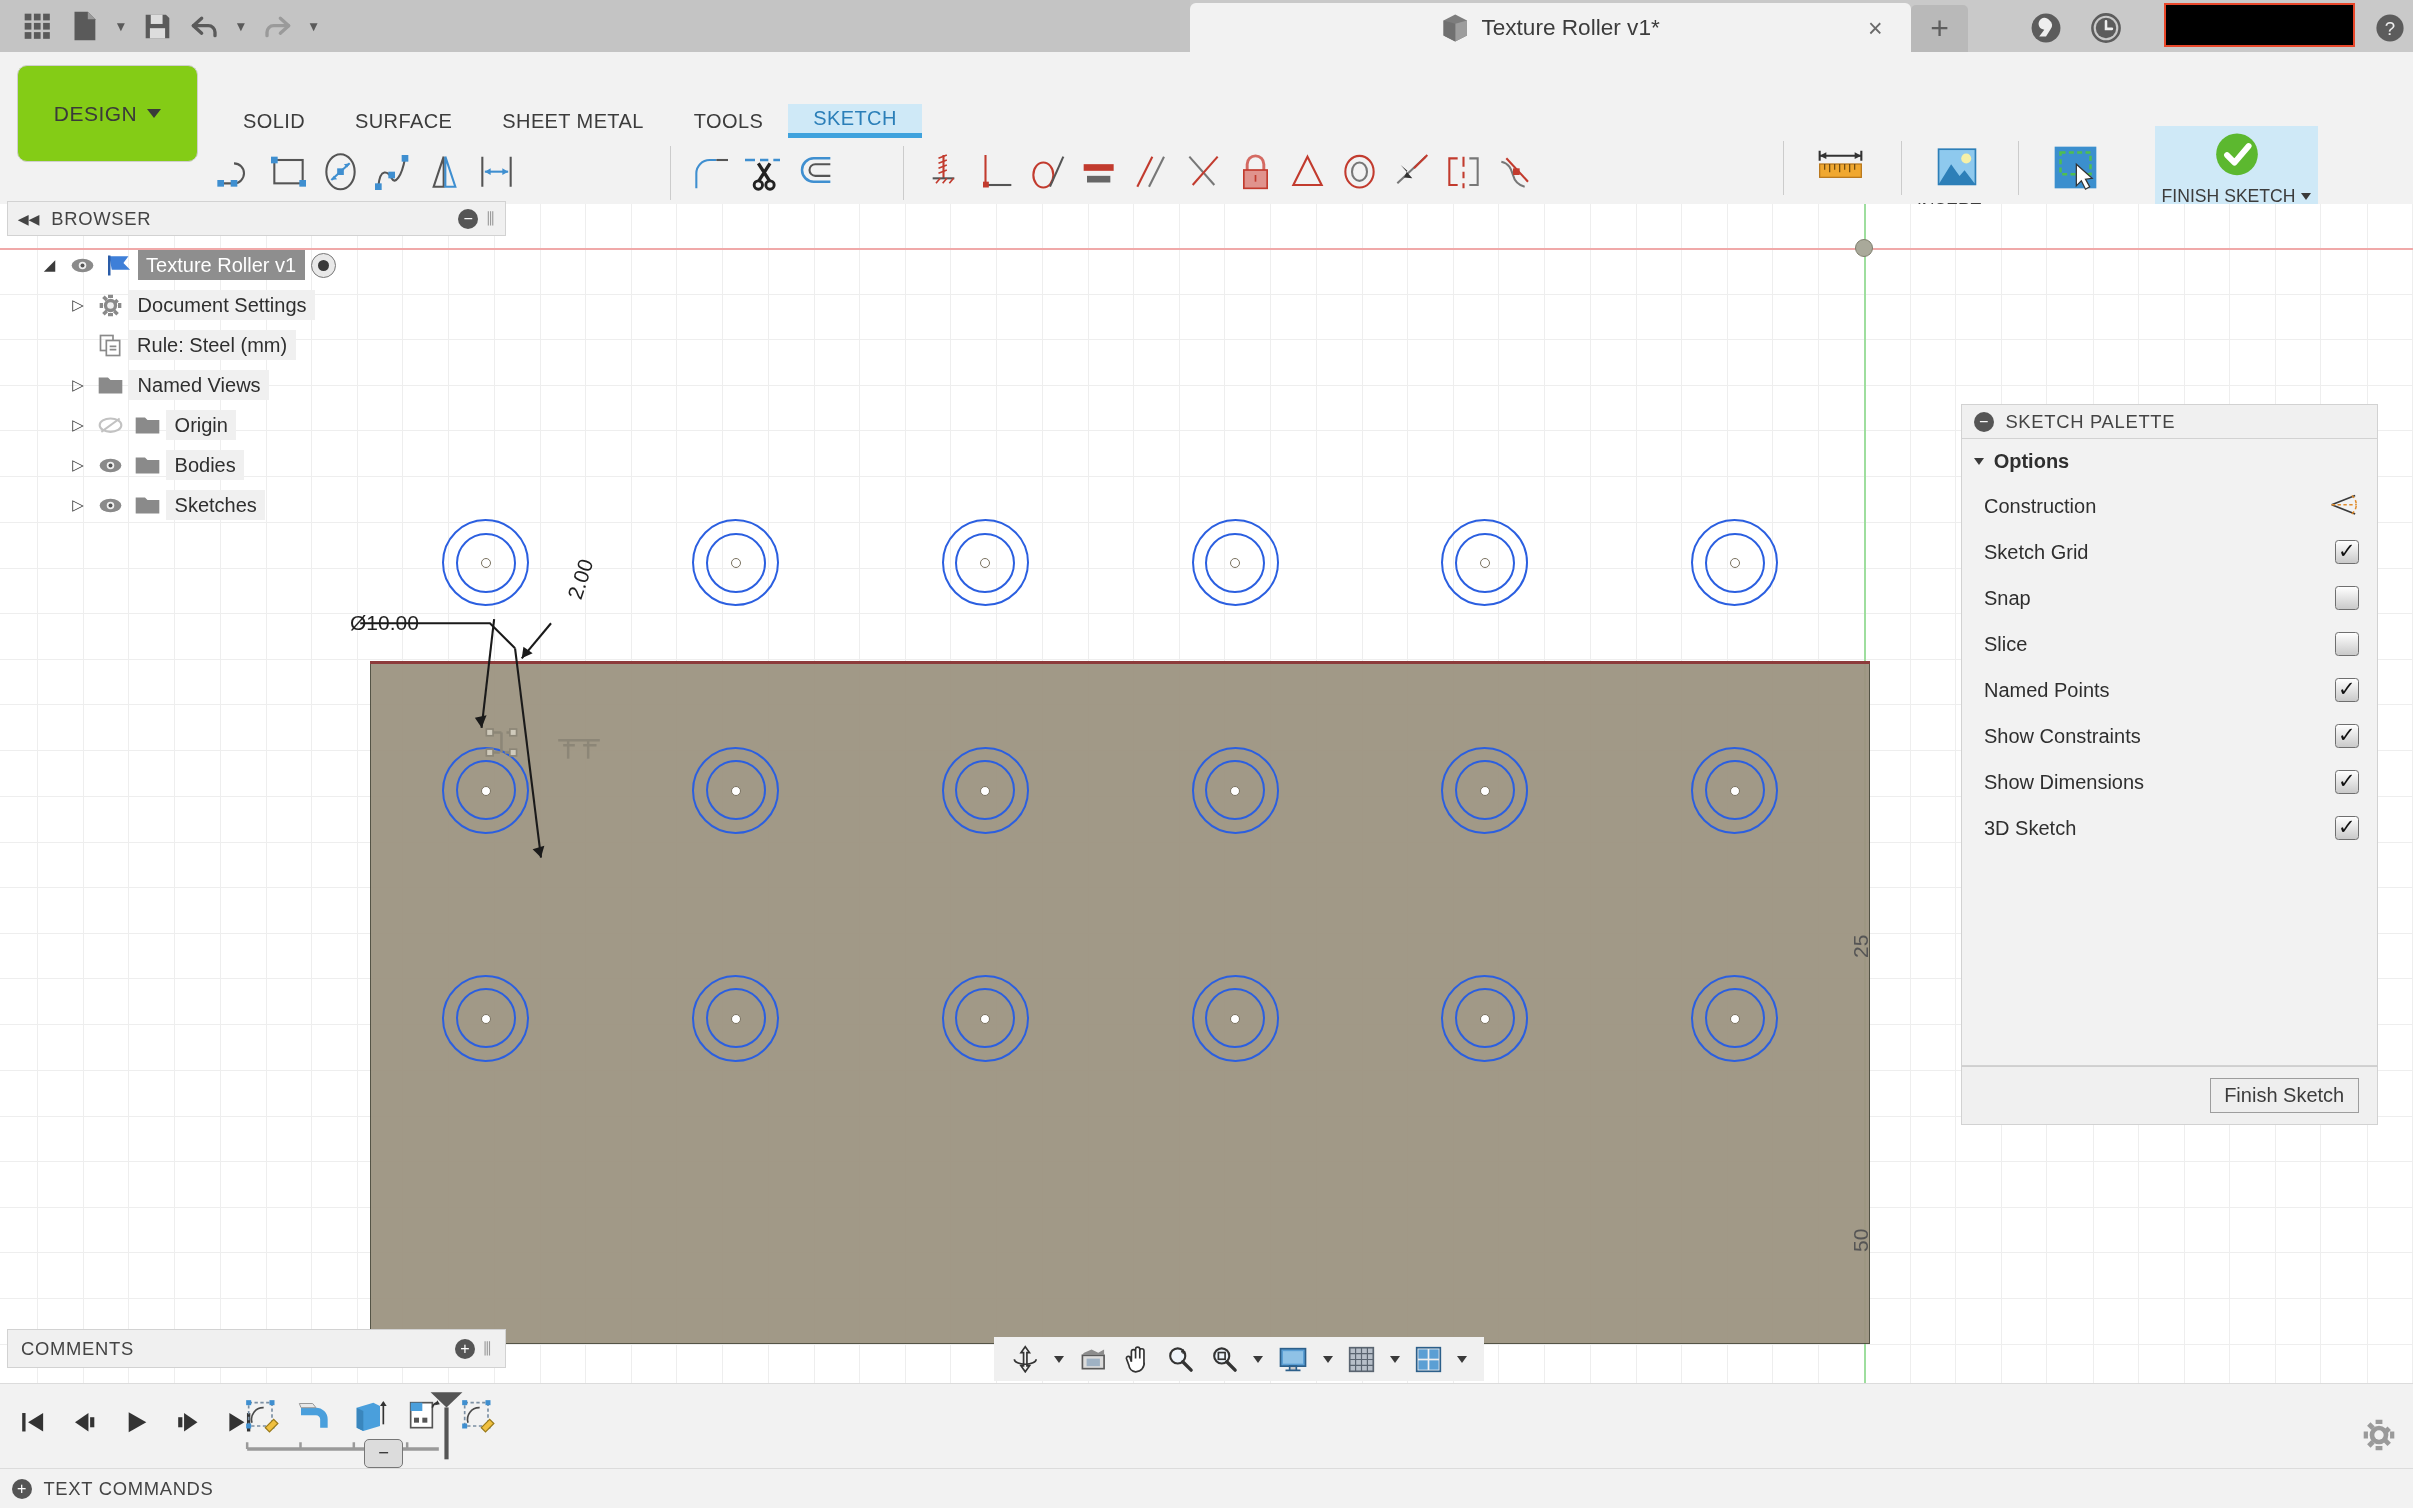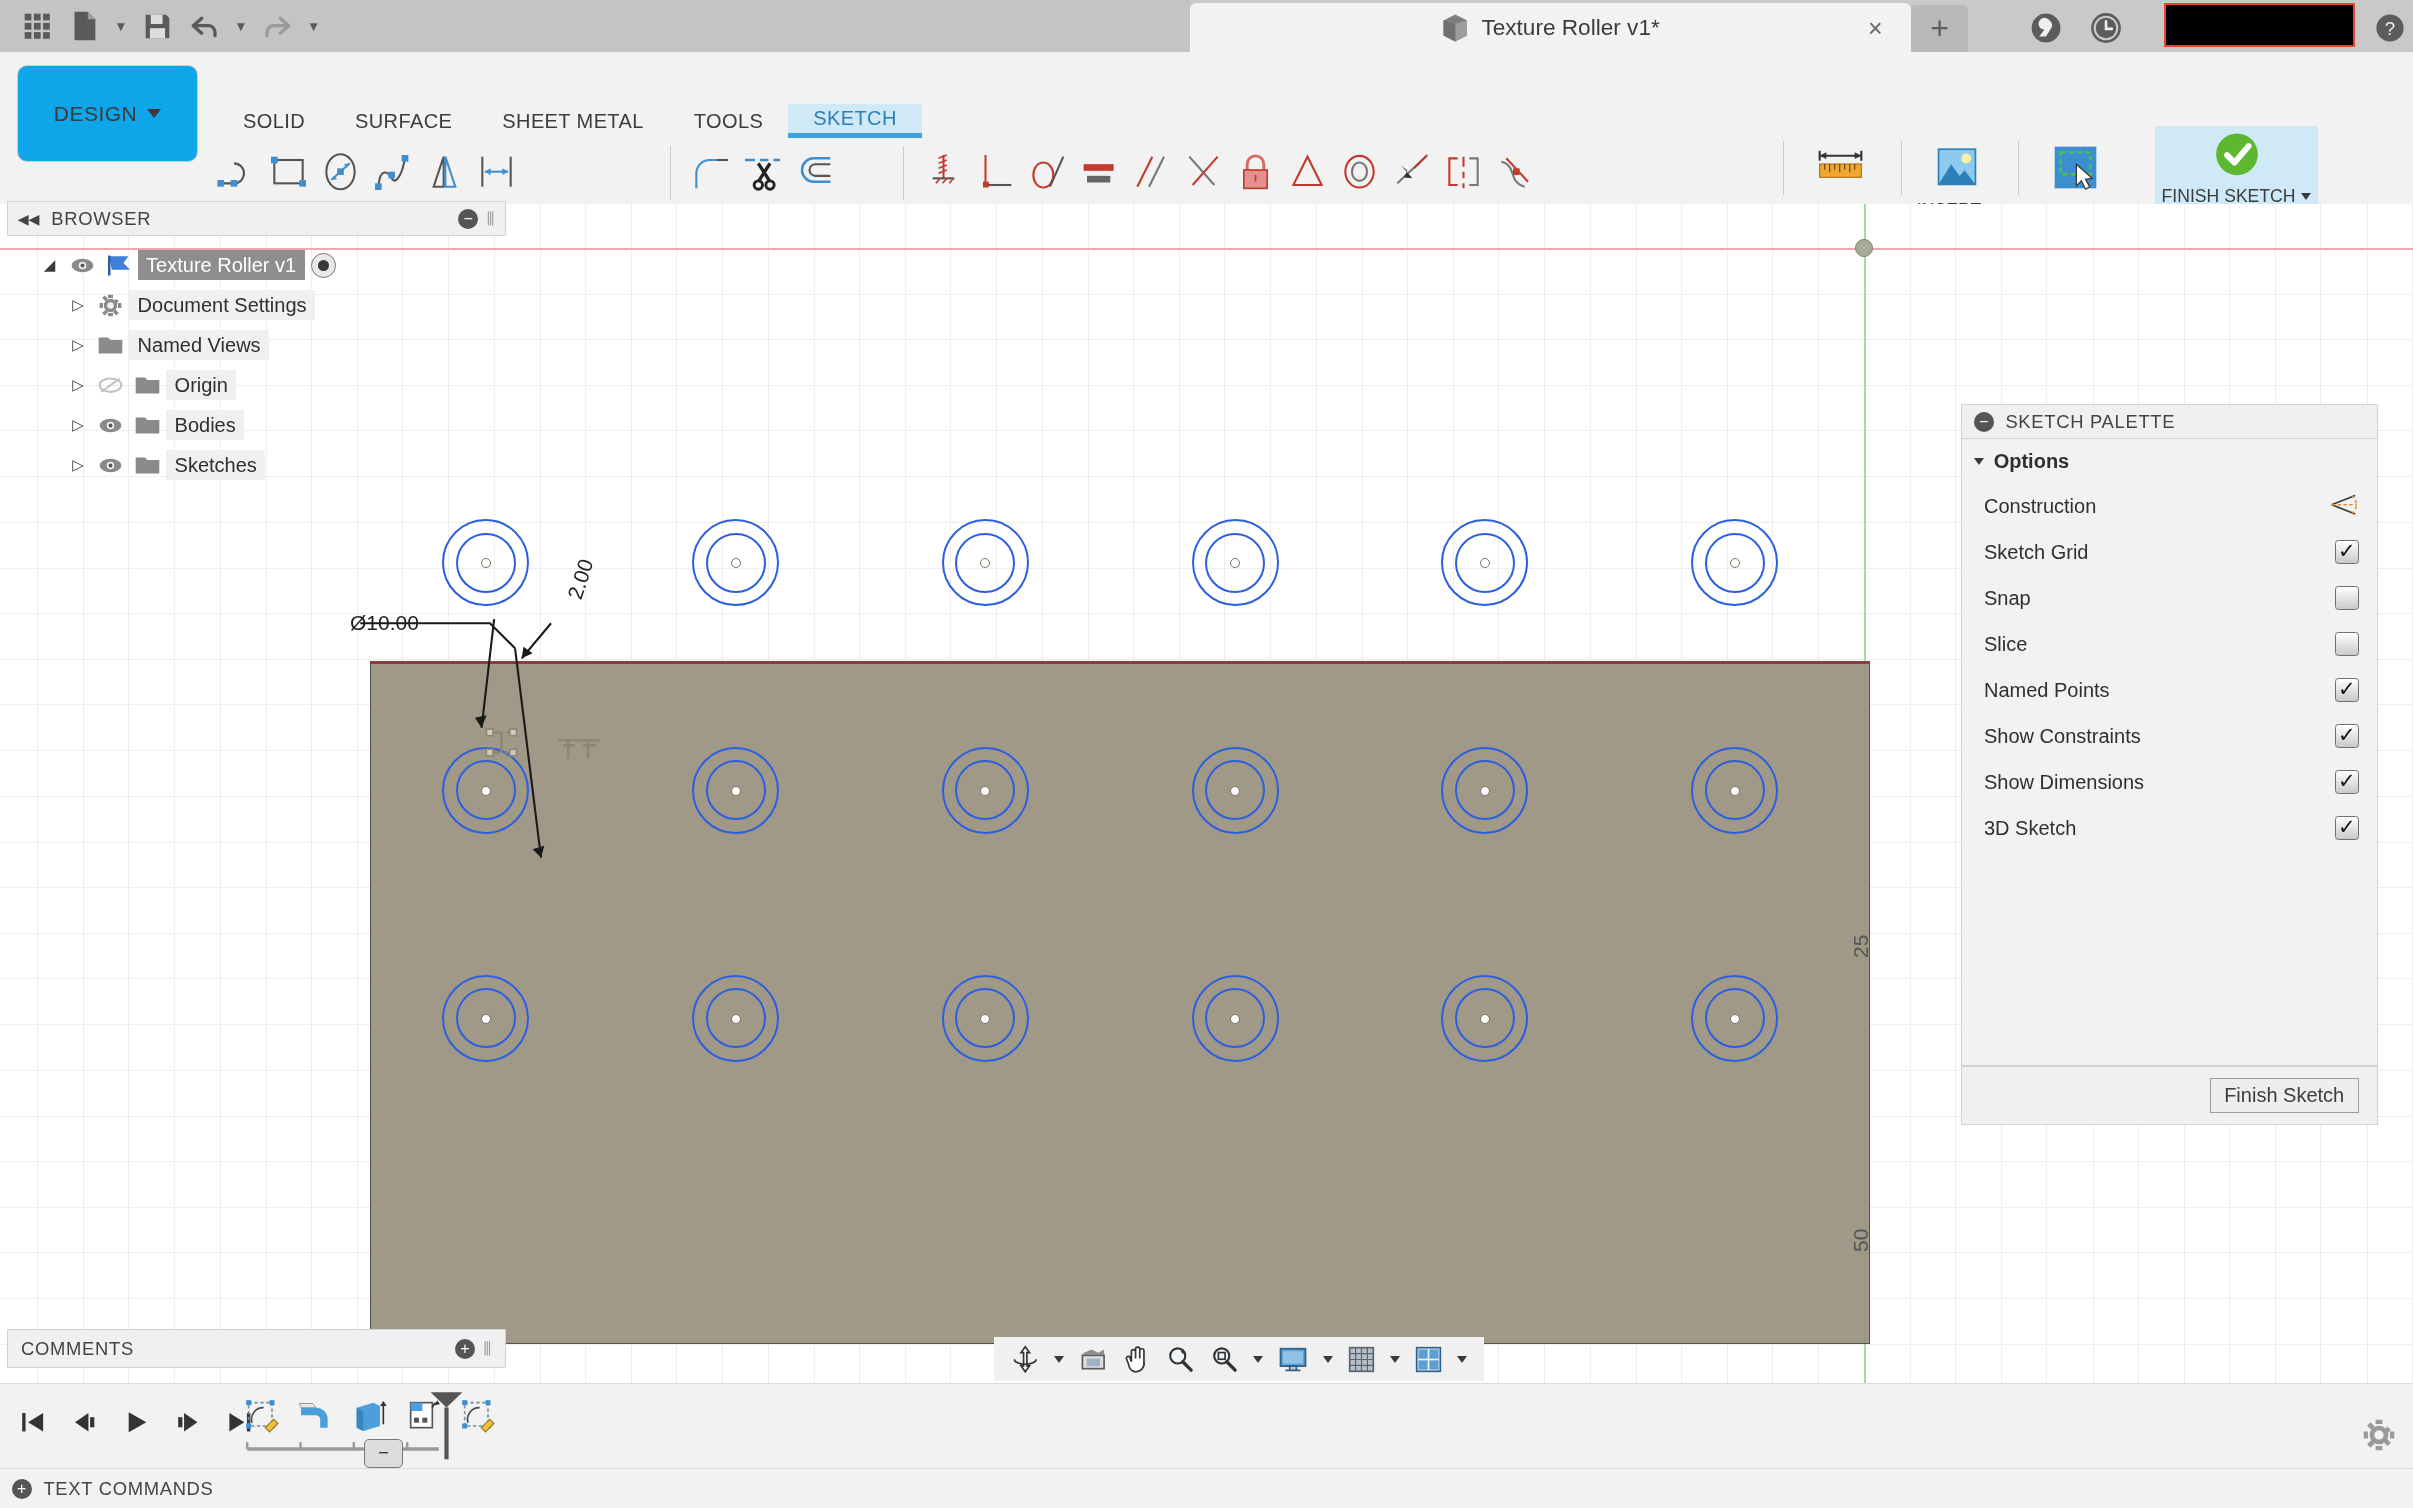--- a/index.html
+++ b/index.html
@@ -52,21 +52,21 @@
     background: #000; border: 2.5px solid #e8472a;
   }
 
   
   .ribbon {
     position: absolute; left: 0; top: 52px; width: 2413px; height: 153px;
     background: #f2f2f2; border-bottom: 0.8px solid #d4d4d4;
   }
   .design-btn {
     position: absolute; left: 17px; top: 13.4px; width: 181px; height: 97px;
-    border: 0.8px solid #cfcfcf; border-radius: 10px; background: #0ea5e9;
+    border: 0.8px solid #cfcfcf; border-radius: 10px; background: #84cc16;
     display: flex; align-items: center; justify-content: center; gap: 10px;
   }
   .design-btn span.t { font-size: 21px; color: #3a3a3a; letter-spacing: 0.5px; }
   .caret { width: 0; height: 0; border-left: 7.5px solid transparent;
            border-right: 7.5px solid transparent; border-top: 9.2px solid #3a3a3a; }
   .caret.sm { border-left-width: 5.9px; border-right-width: 5.9px; border-top-width: 7.5px; }
 
   .ws-tabs { position: absolute; left: 218px; top: 52px; height: 34px; display: flex; }
   .ws-tab {
     height: 34px; padding: 0 25px; display: flex; align-items: center;
@@ -780,20 +780,30 @@
       <span class="ic">
         <svg width="25" height="25" viewBox="0 0 30 30">
             <path d="M12 2h6v4h-6z M12 24h6v4h-6z M2 12h4v6H2z M24 12h4v6h-4z M5 6l3-3 4 4-3 3z M18 23l3-3 4 4-3 3z M22 7l3 3-4 4-3-3z M5 24l3 3 4-4-3-3z" fill="#8a8a8a"></path>
             <circle cx="15" cy="15" r="8" fill="#8a8a8a"></circle>
             <circle cx="15" cy="15" r="4" fill="#f0f0f0"></circle>
           </svg>
       </span>
       <span class="lbl">Document Settings</span>
     </div>
 
+    <div class="tree-row" style="padding-left:85px">
+      <span class="ic">
+        <svg width="25" height="25" viewBox="0 0 30 30">
+            <rect x="3" y="3" width="15" height="18" fill="none" stroke="#8a8a8a" stroke-width="2"></rect>
+            <rect x="10" y="9" width="16" height="18" fill="#fff" stroke="#8a8a8a" stroke-width="2"></rect>
+            <path d="M14 16h8 M14 20h8" stroke="#8a8a8a" stroke-width="2"></path>
+          </svg>
+      </span>
+      <span class="lbl">Rule: Steel (mm)</span>
+    </div>
 
     <div class="tree-row" style="padding-left:57px">
       <span class="arrow">▷</span>
       <span class="ic">
         <svg width="27" height="22" viewBox="0 0 32 26">
             <path d="M2 4h11l3 3h14v16H2z" fill="#8a8a8a"></path>
           </svg>
       </span>
       <span class="lbl">Named Views</span>
     </div>

